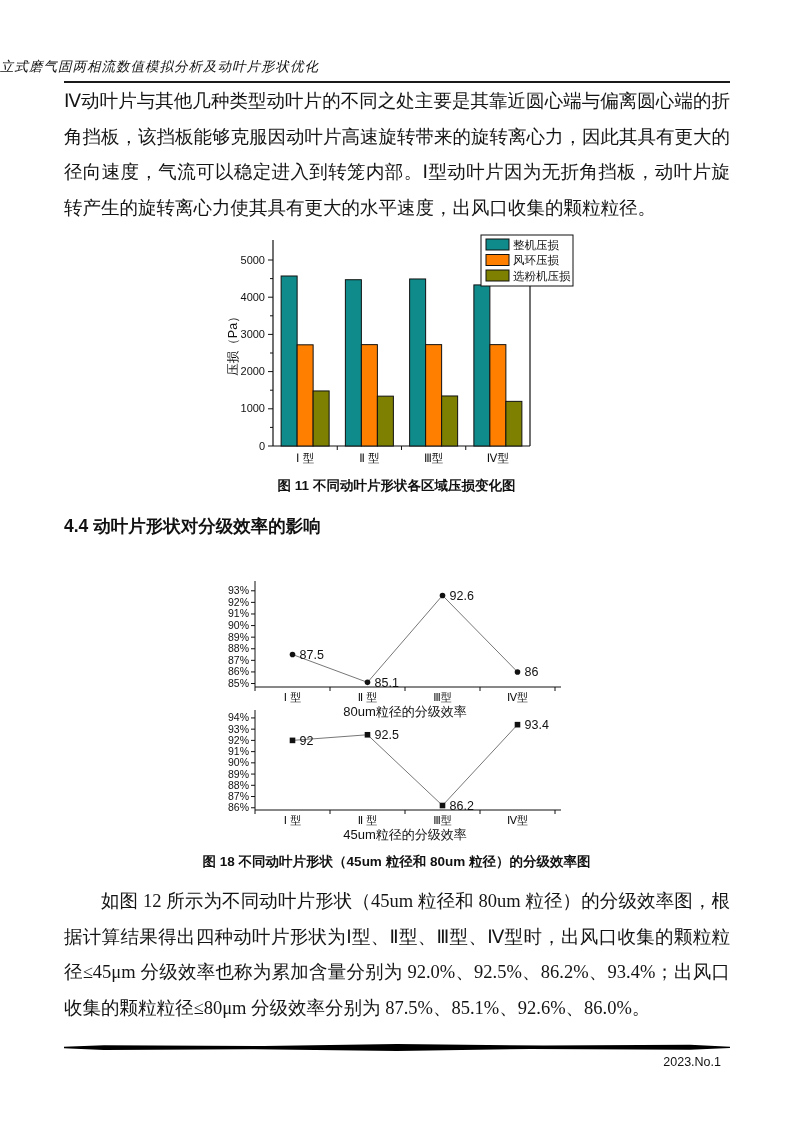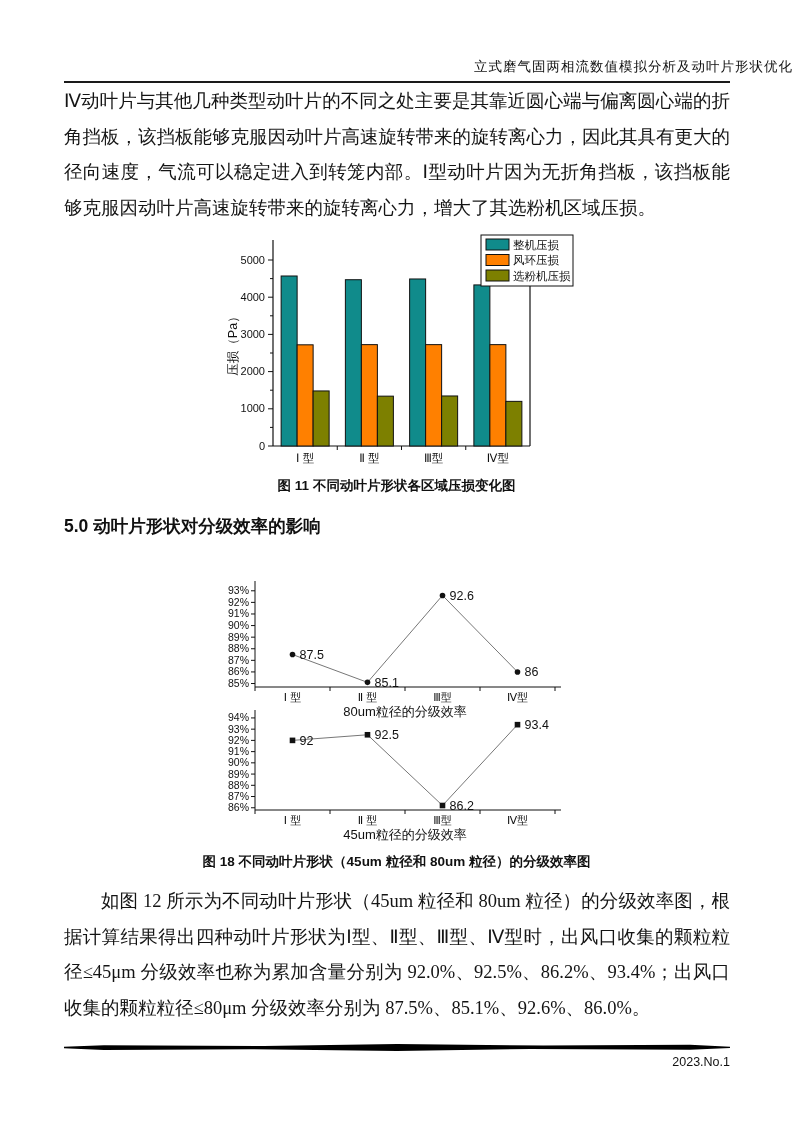--- a/index.html
+++ b/index.html
@@ -1,52 +1,52 @@
 <!DOCTYPE html>
 <html><head>
 <meta charset="utf-8">
 <style>
   html,body{margin:0;padding:0;background:#e8e8e8;}
   .page{position:relative;width:793px;height:1122px;background:#ffffff;margin:0 auto;
         font-family:"Liberation Serif",serif;color:#1a1a1a;overflow:hidden;
         box-shadow:0 0 4px rgba(0,0,0,.25);}
-  .header-title{position:absolute;top:58px;left:0;width:100%;text-align:right;
-        font-size:13.5px;letter-spacing:1px;color:#111;}
+  .header-title{position:absolute;top:58px;left:0;width:100%;text-align:left;
+        font-size:13.5px;letter-spacing:1px;color:#111;font-style:italic;}
   .header-rule{position:absolute;top:81px;left:64px;width:666px;height:0;
         border-top:2.5px solid #1a1a1a;}
   .para{position:absolute;left:64px;width:666px;font-size:18.5px;line-height:35.5px;
         text-align:justify;color:#141414;}
   #p1{top:84px;}
   #p2{top:884px;text-indent:2em;}
   .caption{position:absolute;width:100%;text-align:center;
         font-family:"Liberation Sans",sans-serif;font-weight:bold;font-size:13.5px;color:#111;}
   #caption-11{top:477px;}
   #caption-12{top:853px;}
   .section-heading{position:absolute;top:514px;left:64px;
         font-family:"Liberation Sans",sans-serif;font-weight:bold;font-size:17.5px;color:#111;}
   #bar-chart-svg{position:absolute;top:226px;left:213px;}
   #line-chart-80{position:absolute;top:578px;left:225px;}
   #line-chart-45{position:absolute;top:708px;left:225px;}
   svg text{font-family:"Liberation Sans",sans-serif;fill:#111;}
   .footer-rule{position:absolute;top:1044px;left:64px;width:666px;height:7px;background:#000;
         clip-path:polygon(0 38%,6% 18%,30% 28%,50% 0,72% 22%,94% 12%,100% 38%,100% 58%,94% 82%,70% 70%,50% 100%,28% 75%,6% 85%,0 62%);}
   .footer-page{position:absolute;top:1055px;left:0;width:100%;text-align:center;
         font-family:"Liberation Sans",sans-serif;font-size:12.5px;color:#111;}
-  .footer-issue{position:absolute;top:1055px;right:63px;
+  .footer-issue{position:absolute;top:1055px;right:72px;
         font-family:"Liberation Sans",sans-serif;font-size:12.5px;color:#111;}
 </style>
 </head>
 <body>
 
 <div class="page">
 
   <div class="header-title">立式磨气固两相流数值模拟分析及动叶片形状优化</div>
   <div class="header-rule"></div>
 
-  <div class="para" id="p1">Ⅳ动叶片与其他几种类型动叶片的不同之处主要是其靠近圆心端与偏离圆心端的折角挡板，该挡板能够克服因动叶片高速旋转带来的旋转离心力，因此其具有更大的径向速度，气流可以稳定进入到转笼内部。Ⅰ型动叶片因为无折角挡板，该挡板能够克服因动叶片高速旋转带来的旋转离心力，增大了其选粉机区域压损。</div>
+  <div class="para" id="p1">Ⅳ动叶片与其他几种类型动叶片的不同之处主要是其靠近圆心端与偏离圆心端的折角挡板，该挡板能够克服因动叶片高速旋转带来的旋转离心力，因此其具有更大的径向速度，气流可以稳定进入到转笼内部。Ⅰ型动叶片因为无折角挡板，动叶片旋转产生的旋转离心力使其具有更大的水平速度，出风口收集的颗粒粒径。</div>
 
   <svg id="bar-chart-svg" width="380" height="252">
       <line x1="60" y1="220" x2="317" y2="220" stroke="#111" stroke-width="1.2"></line>
       <line x1="60" y1="14" x2="60" y2="220" stroke="#111" stroke-width="1.2"></line>
       <line x1="317" y1="14" x2="317" y2="220" stroke="#111" stroke-width="1.2"></line>
       <line x1="55" y1="220" x2="60" y2="220" stroke="#111"></line>
       <text x="52" y="223.5" text-anchor="end" font-size="11">0</text>
       <line x1="55" y1="182.8" x2="60" y2="182.8" stroke="#111"></line>
       <text x="52" y="186.3" text-anchor="end" font-size="11">1000</text>
       <line x1="55" y1="145.6" x2="60" y2="145.6" stroke="#111"></line>
@@ -86,21 +86,21 @@
       <rect x="273" y="13" width="23" height="11" fill="#108b8b" stroke="#111"></rect>
       <text x="300" y="22.5" font-size="11.5">整机压损</text>
       <rect x="273" y="28.5" width="23" height="11" fill="#ff8000" stroke="#111"></rect>
       <text x="300" y="38" font-size="11.5">风环压损</text>
       <rect x="273" y="44" width="23" height="11" fill="#7d8000" stroke="#111"></rect>
       <text x="300" y="53.5" font-size="11.5">选粉机压损</text>
     </svg>
 
   <div class="caption" id="caption-11">图 11 不同动叶片形状各区域压损变化图</div>
 
-  <div class="section-heading">5.0 动叶片形状对分级效率的影响</div>
+  <div class="section-heading">4.4 动叶片形状对分级效率的影响</div>
 
   <svg id="line-chart-80" width="345" height="142">
       <line x1="30" y1="109" x2="336" y2="109" stroke="#111"></line>
       <line x1="30" y1="3" x2="30" y2="109" stroke="#111"></line>
       <line x1="26" y1="105.52272727272731" x2="30" y2="105.52272727272731" stroke="#111"></line>
       <text x="24" y="109.02272727272731" text-anchor="end" font-size="10.5">85%</text>
       <line x1="26" y1="93.93181818181822" x2="30" y2="93.93181818181822" stroke="#111"></line>
       <text x="24" y="97.43181818181822" text-anchor="end" font-size="10.5">86%</text>
       <line x1="26" y1="82.34090909090912" x2="30" y2="82.34090909090912" stroke="#111"></line>
       <text x="24" y="85.84090909090912" text-anchor="end" font-size="10.5">87%</text>

